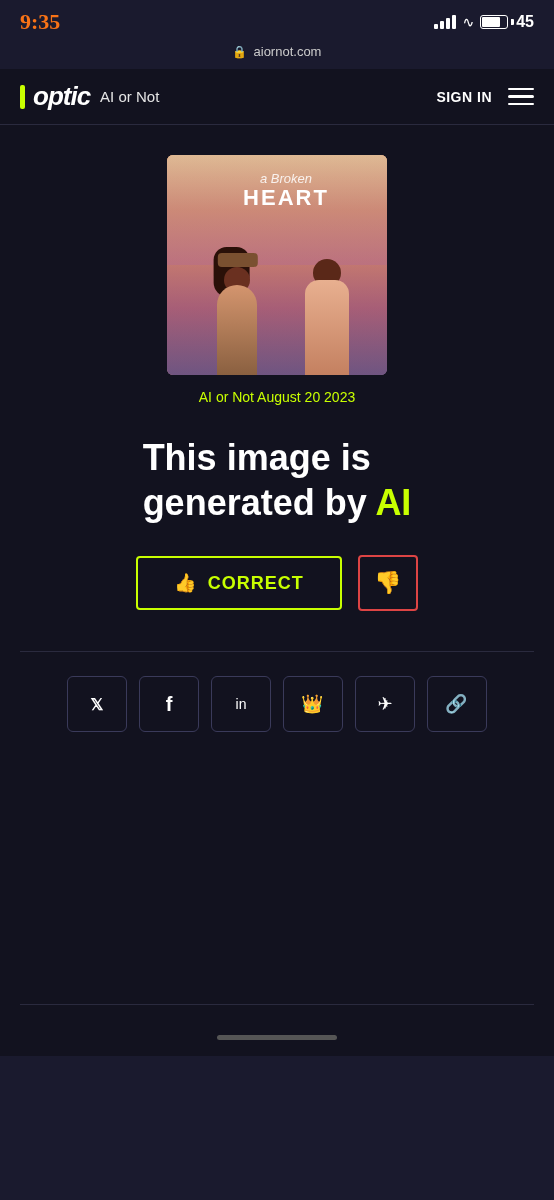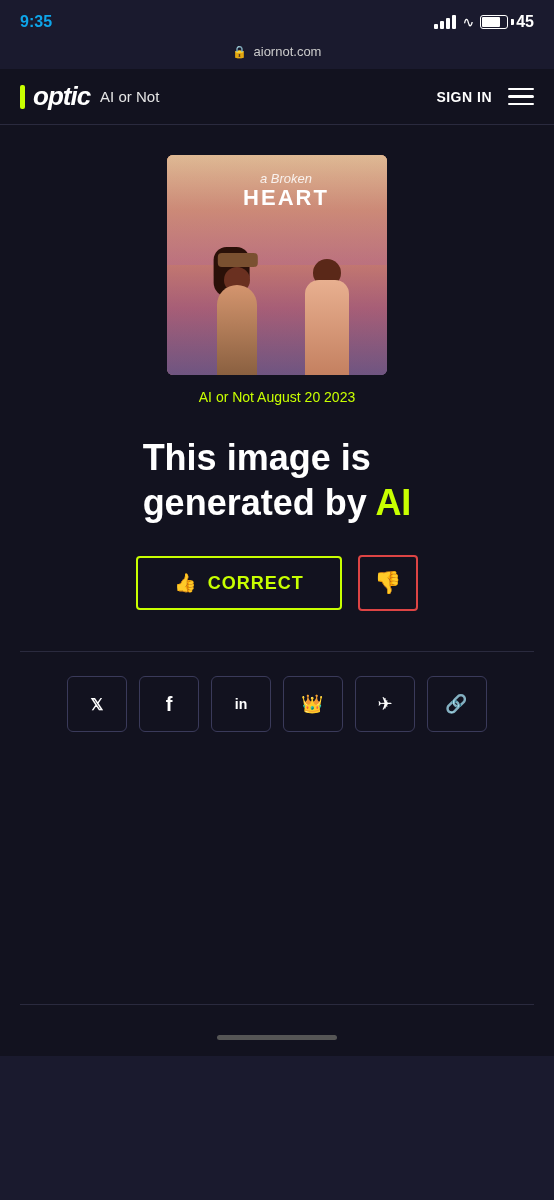--- a/index.html
+++ b/index.html
@@ -16,23 +16,24 @@
     
     .status-bar {
       background: #1a1a2e;
       display: flex;
       justify-content: space-between;
       align-items: center;
       padding: 10px 20px 6px 20px;
       height: 40px;
     }
     .status-time {
-      font-size: 16px;
+      font-size: 22px;
       font-weight: 600;
-      color: #0ea5e9;
+      color: #f97316;
+      font-family: Liberation Serif, serif;
     }
     .status-icons {
       display: flex;
       align-items: center;
       gap: 6px;
     }
     .signal-bars {
       display: flex;
       align-items: flex-end;
       gap: 2px;
@@ -523,21 +524,21 @@
 
 
   <div class="social-buttons">
     <button class="social-btn">
       <span style="font-size:16px;font-weight:700;">𝕏</span>
     </button>
     <button class="social-btn">
       <span style="font-size:20px;font-weight:700;">f</span>
     </button>
     <button class="social-btn">
-      <span style="font-size:14px;font-weight:700;">in</span>
+      <span style="font-size:14px;font-weight:400;">in</span>
     </button>
     <button class="social-btn">
       <span style="font-size:18px;">👑</span>
     </button>
     <button class="social-btn">
       <span style="font-size:18px;">✈</span>
     </button>
     <button class="social-btn">
       <span style="font-size:18px;">🔗</span>
     </button>

